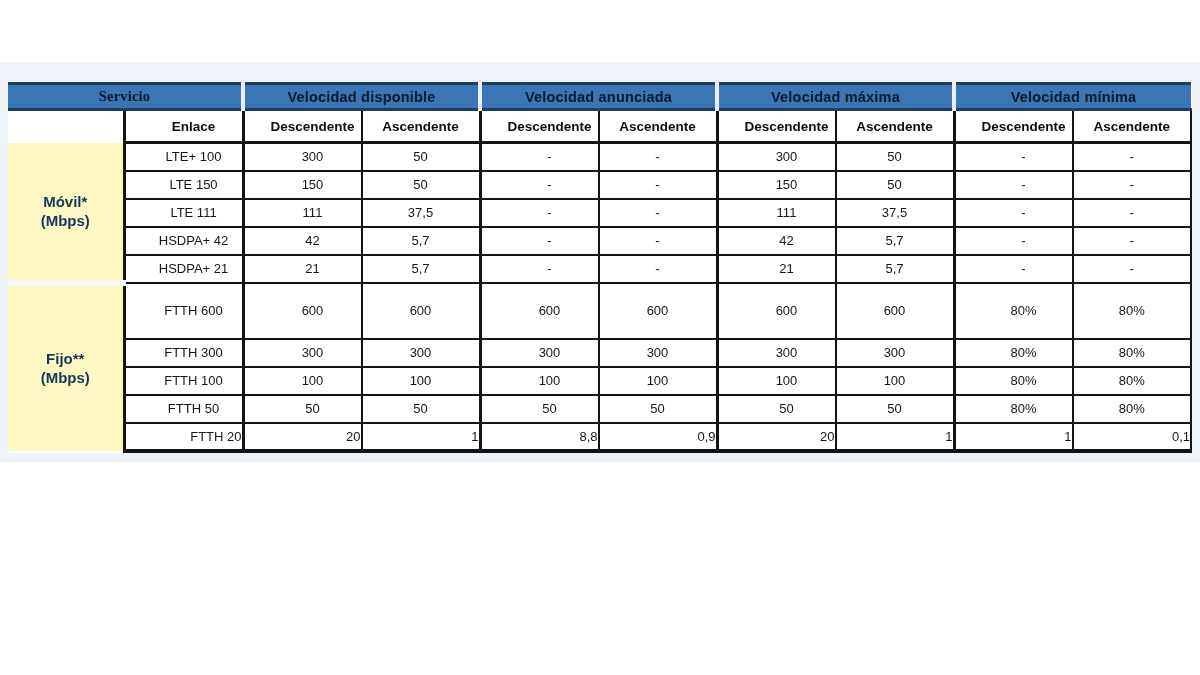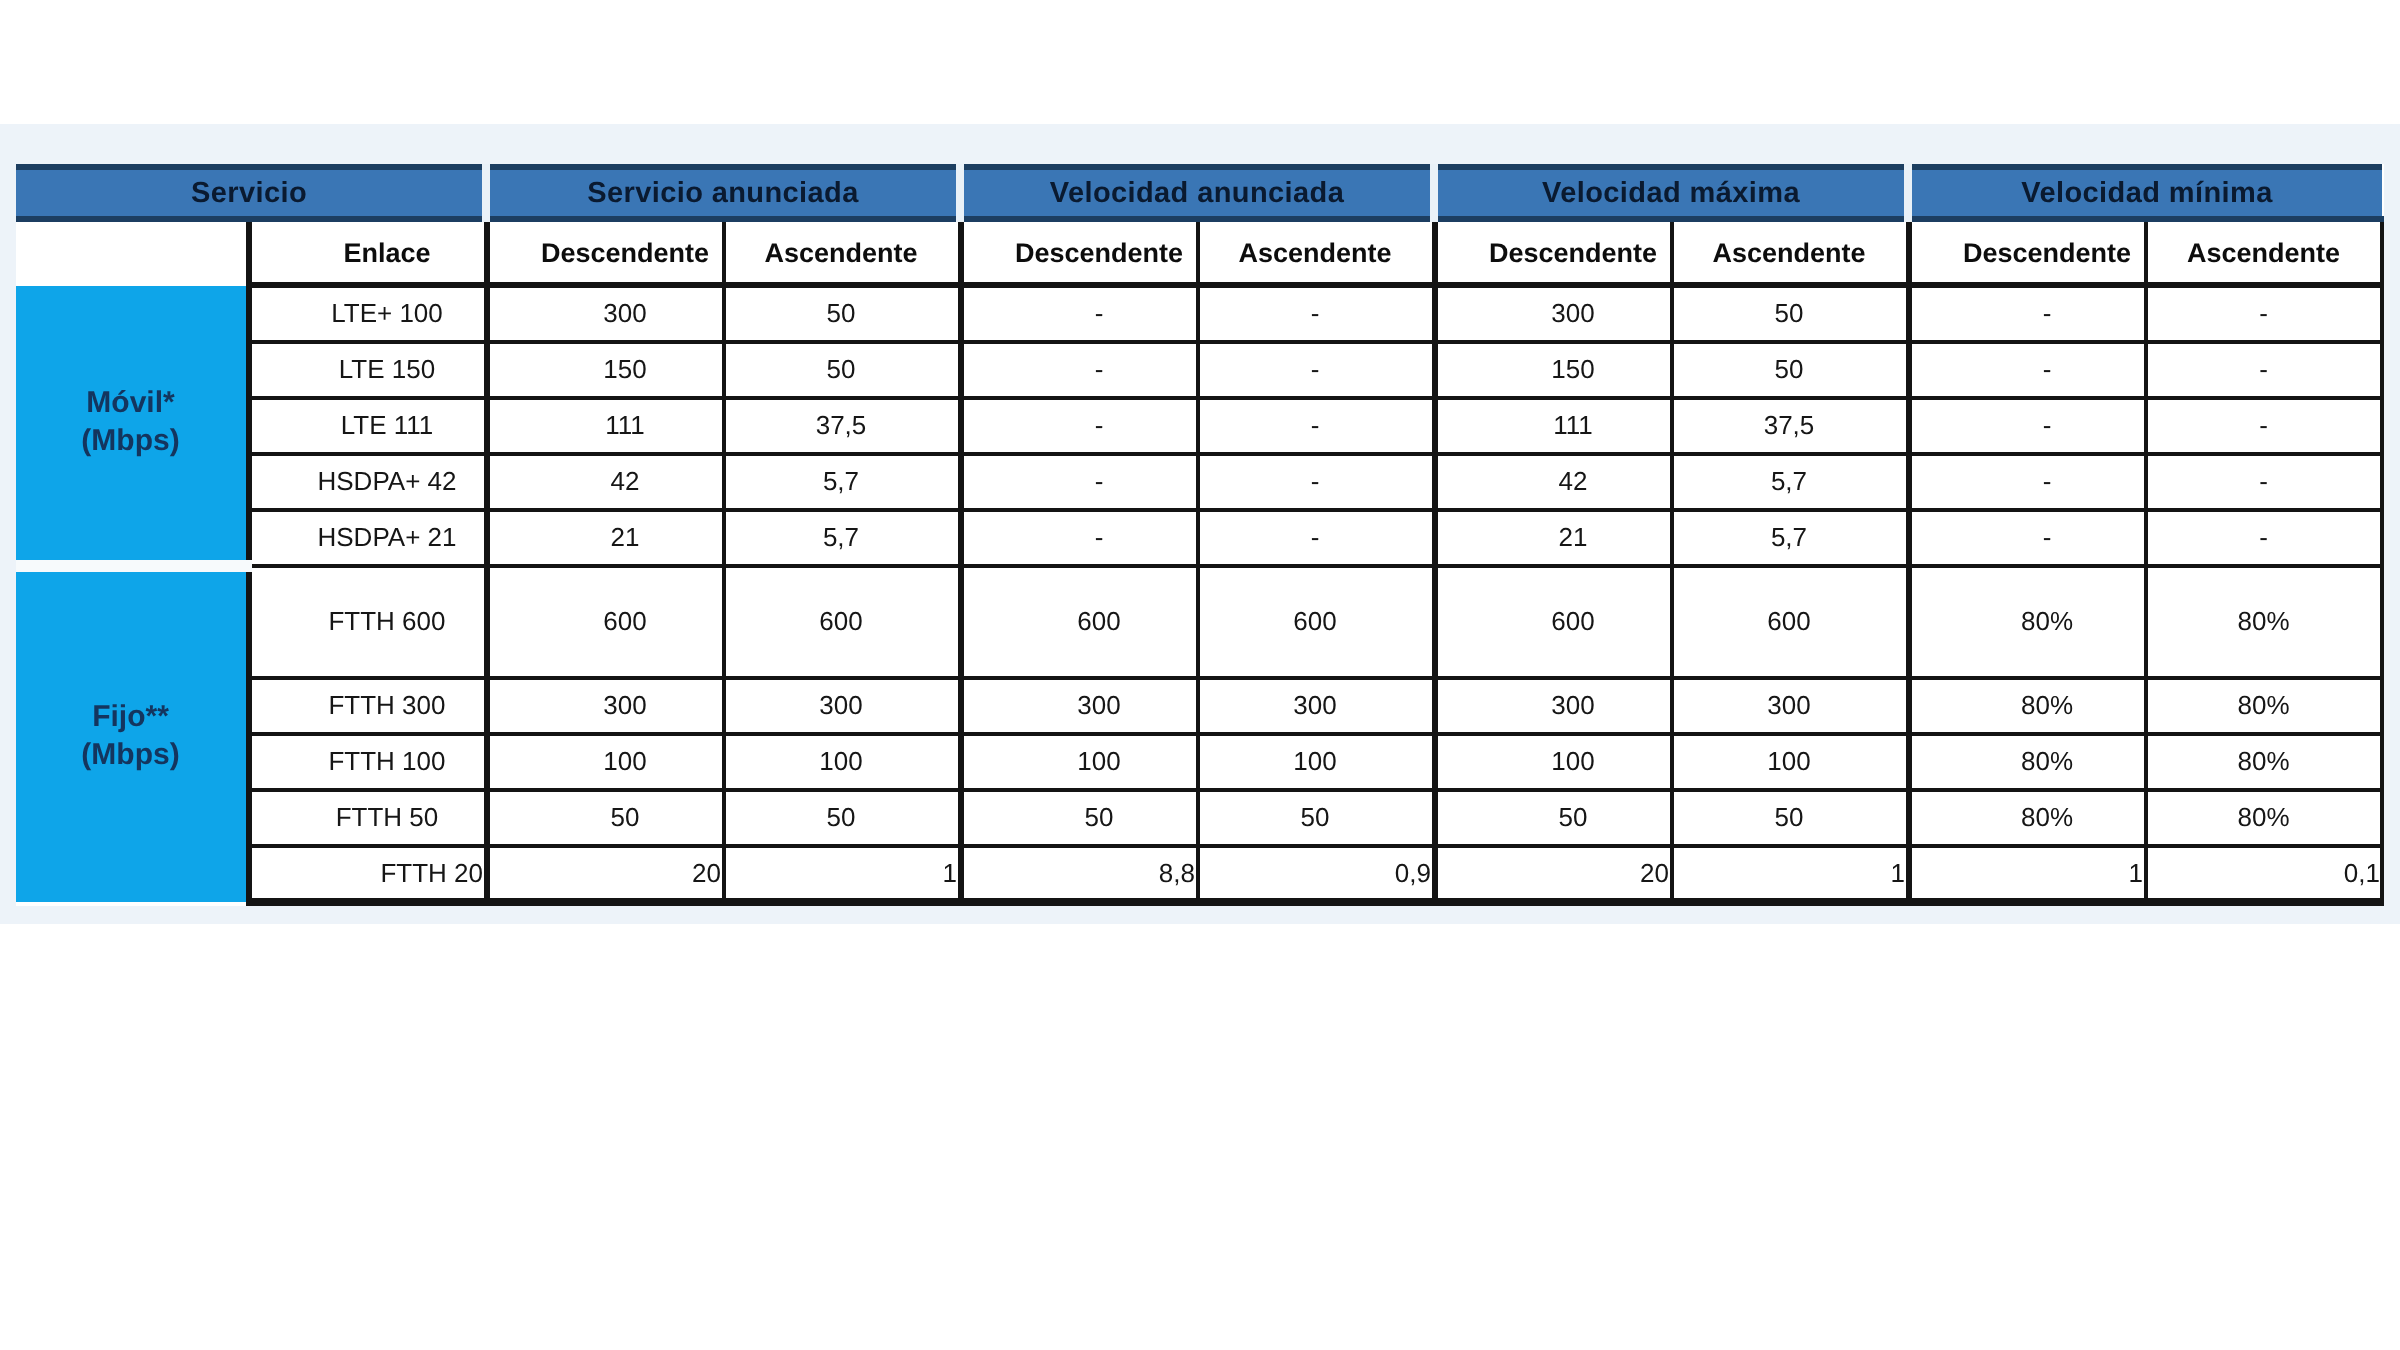--- a/index.html
+++ b/index.html
@@ -14,37 +14,37 @@
   col.c-enl   { width:119px; }
   col.c-val   { width:118.5px; }
 
   th, td { text-align:center; vertical-align:middle; overflow:hidden; white-space:nowrap; }
 
   
   tr.r-group { height:26px; }
   th.group { background:#3a76b5; color:#0a1a30; font-weight:bold; font-size:14.5px;
              border-top:3px solid #1c3e61; border-bottom:3px solid #1c3e61;
              border-left:4px solid #e9f1f8; letter-spacing:.2px; }
-  th.group.first { border-left:none; }
+  th.group.first { border-left:none;font-family:Liberation Serif, serif; }
 
   
   tr.r-sub { height:33px; }
   td.blank { border:none; background:transparent; }
   th.sub { background:#fff; color:#0d0d0d; font-weight:bold; font-size:13.5px;
            border:2px solid #141414; border-bottom:3px solid #141414; }
   .b-thick { border-left-width:3px !important;padding-left:20px; }
 
   
   tbody tr { height:28px; }
   tbody tr.tall { height:56px; }
   td.enlace, td.val { background:#fff; border:2px solid #141414; font-size:13px; color:#161616; }
   tbody tr:last-child td { border-bottom-width:4px;text-align:right; }
 
   
-  th.side { background:#0ea5e9; color:#14355e; font-weight:bold; font-size:15px;
+  th.side { background:#fef9c3; color:#14355e; font-weight:bold; font-size:15px;
             border:none; line-height:1.3; }
   th.side-0 { border-bottom:6px solid #f7fafc; }
 </style>
 </head>
 <body>
 
 <div class="stage">
   <div class="img-region"></div>
   <table class="speed">
     <colgroup>
@@ -55,21 +55,21 @@
         <col class="c-val">
         <col class="c-val">
       <col class="c-val">
         <col class="c-val">
         <col class="c-val">
         <col class="c-val">
     </colgroup>
     <thead>
         <tr class="r-group">
           <th class="group first" colspan="2">Servicio</th>
-          <th class="group" colspan="2">Servicio anunciada</th>
+          <th class="group" colspan="2">Velocidad disponible</th>
           <th class="group" colspan="2">Velocidad anunciada</th>
           <th class="group" colspan="2">Velocidad máxima</th>
           <th class="group" colspan="2">Velocidad mínima</th>
         </tr>
         <tr class="r-sub">
           <td class="blank"></td>
           <th class="sub b-thick">Enlace</th>
           <th class="sub b-thick">Descendente</th>
           <th class="sub">Ascendente</th>
           <th class="sub b-thick">Descendente</th>

